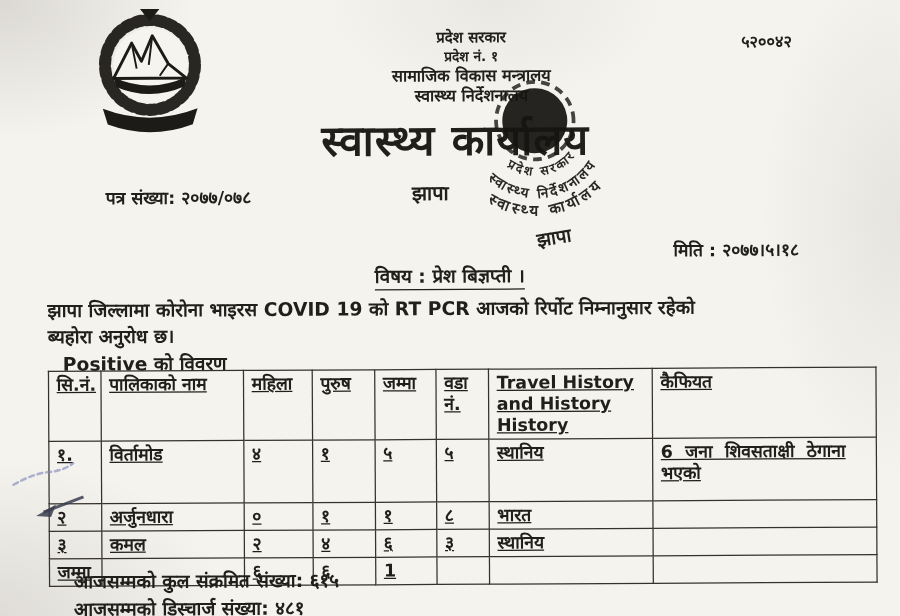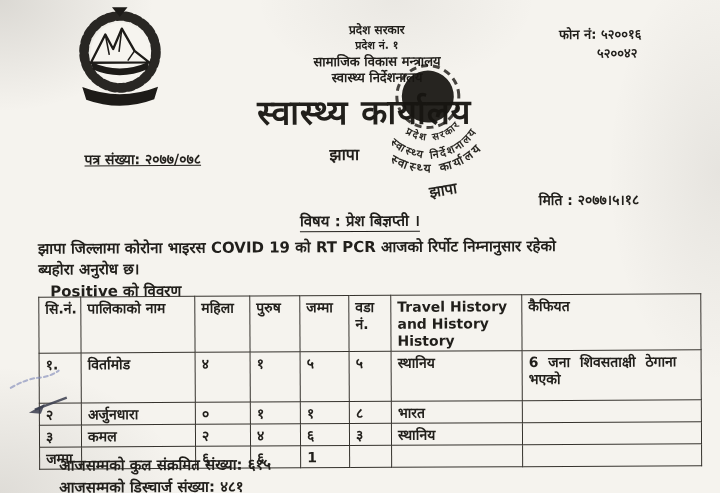--- a/index.html
+++ b/index.html
@@ -23,33 +23,33 @@
   .gov-block .l2{ font-size:11px; }
   .gov-block .l3{ font-size:13px; }
   .gov-block .l4{ font-size:13px; }
 
   .phone{ left:560px; top:26px; font-size:13px; font-weight:bold; line-height:19px; }
   .phone .p2{ padding-left:34px;text-align:center; }
 
   .office-title{ left:215px; top:88px; width:300px; text-align:center; font-size:34px; font-weight:bold; letter-spacing:1px; }
   .district-under{ left:330px; top:143px; font-size:16px; font-weight:bold; }
 
-  .refs{ left:85px; top:148px; font-size:14px; font-weight:bold; line-height:21px;text-decoration:underline; }
+  .refs{ left:85px; top:148px; font-size:14px; font-weight:bold; line-height:21px; }
   .date{ left:527px; top:191px; font-size:14px; font-weight:bold;padding-left:12px; }
 
   .subject{ left:200px; top:210px; width:320px; text-align:center; font-size:15px; font-weight:bold; }
   .subject span{ border-bottom:1.5px solid #211f1b; padding-bottom:1px; }
 
   .body-text{ left:38px; top:237px; width:664px; font-size:15px; font-weight:bold; line-height:21px; }
   .caption{ left:50px; top:279px; font-size:15px; font-weight:bold;text-align:right; }
 
   table.report{ position:absolute; left:38px; top:295px; width:662px; border-collapse:collapse; table-layout:fixed; }
   table.report th, table.report td{
     border:1.6px solid #35322d; font-size:14px; font-weight:bold; text-align:left;
-    vertical-align:top; padding:3px 5px 1px 6px; line-height:17px; overflow:hidden;
+    vertical-align:top; padding:3px 5px 1px 6px; line-height:17px; overflow:hidden;text-decoration:underline;
   }
   tr.hrow{ height:46px; } tr.r1{ height:50px; } tr.r2{ height:22px; } tr.r3{ height:21px; } tr.r4{ height:21px; }
   .spread{ word-spacing:5px; }
 
   .footer-lines{ left:58px; top:453px; font-size:15px; font-weight:bold; line-height:22px; }
 
   .emblem{ left:72px; top:5px; width:98px; height:102px; }
   .stamp{ left:350px; top:58px; width:175px; height:158px; transform:rotate(-9deg); opacity:.93; }
   .bluemark{ left:0px; top:348px; width:130px; height:82px; }
 </style>
@@ -69,21 +69,20 @@
   </svg>
 
   <div class="abs gov-block">
     <div class="l1">प्रदेश सरकार</div>
     <div class="l2">प्रदेश नं. १</div>
     <div class="l3">सामाजिक विकास मन्त्रालय</div>
     <div class="l4">स्वास्थ्य निर्देशनालय</div>
   </div>
 
   <div class="abs phone">
-    <div class="p1">फोन नं: ५२००१६</div>
     <div class="p2">५२००४२</div>
   </div>
 
   <div class="abs office-title">स्वास्थ्य कार्यालय</div>
   <div class="abs district-under">झापा</div>
 
   <svg class="abs stamp" viewBox="0 0 175 158">
     <defs>
       <path id="arcA" d="M45,42 A40,40 0 0 0 125,42"></path>
       <path id="arcB" d="M28,42 A57,57 0 0 0 142,44"></path>

